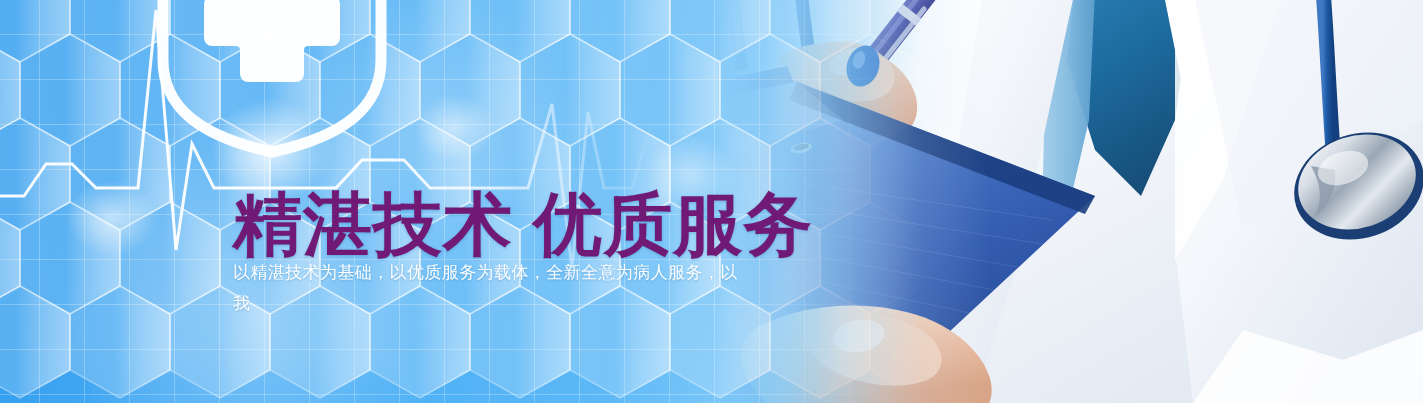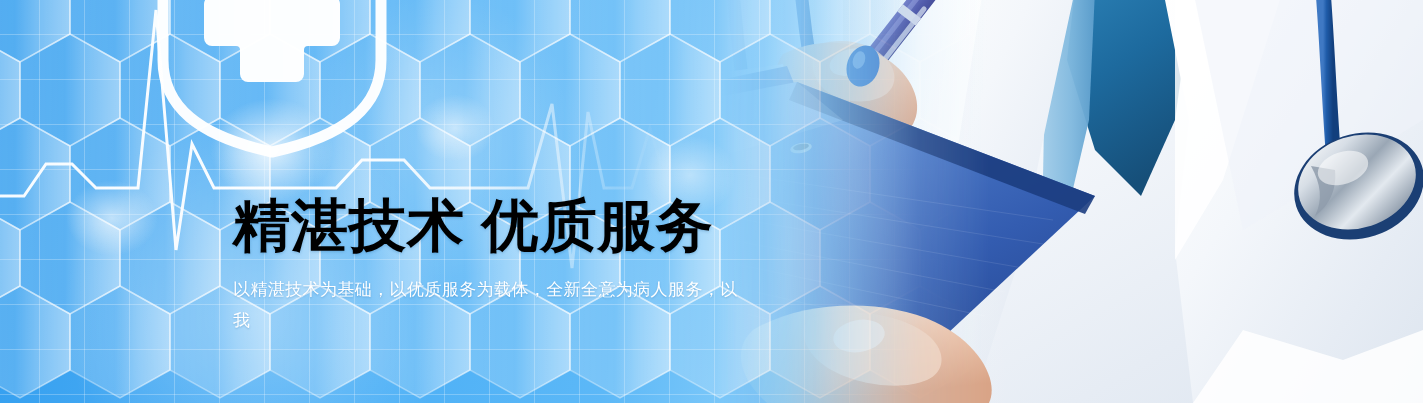--- a/index.html
+++ b/index.html
@@ -58,30 +58,29 @@
   }
   .photo svg { display:block; width:100%; height:100%; }
 
   
   .copy {
     position:absolute;
     left:233px; top:193px;
     width:700px;
   }
   .headline {
-    font-size:57px;
+    font-size:69px;
     line-height:64px;
     font-weight:bold;
-    color:#000000;
+    color:#701a75;
     letter-spacing:1px;
     white-space:nowrap;
     text-shadow:0 1px 3px rgba(20,90,150,0.30);
   }
   .subcopy {
-    margin-top:17px;
     font-size:17px;
     line-height:31px;
     color:#ffffff;
     letter-spacing:0.4px;
     max-width:520px;
     text-shadow:0 1px 2px rgba(20,90,150,0.28);
   }
 </style>
 </head>
 <body>

